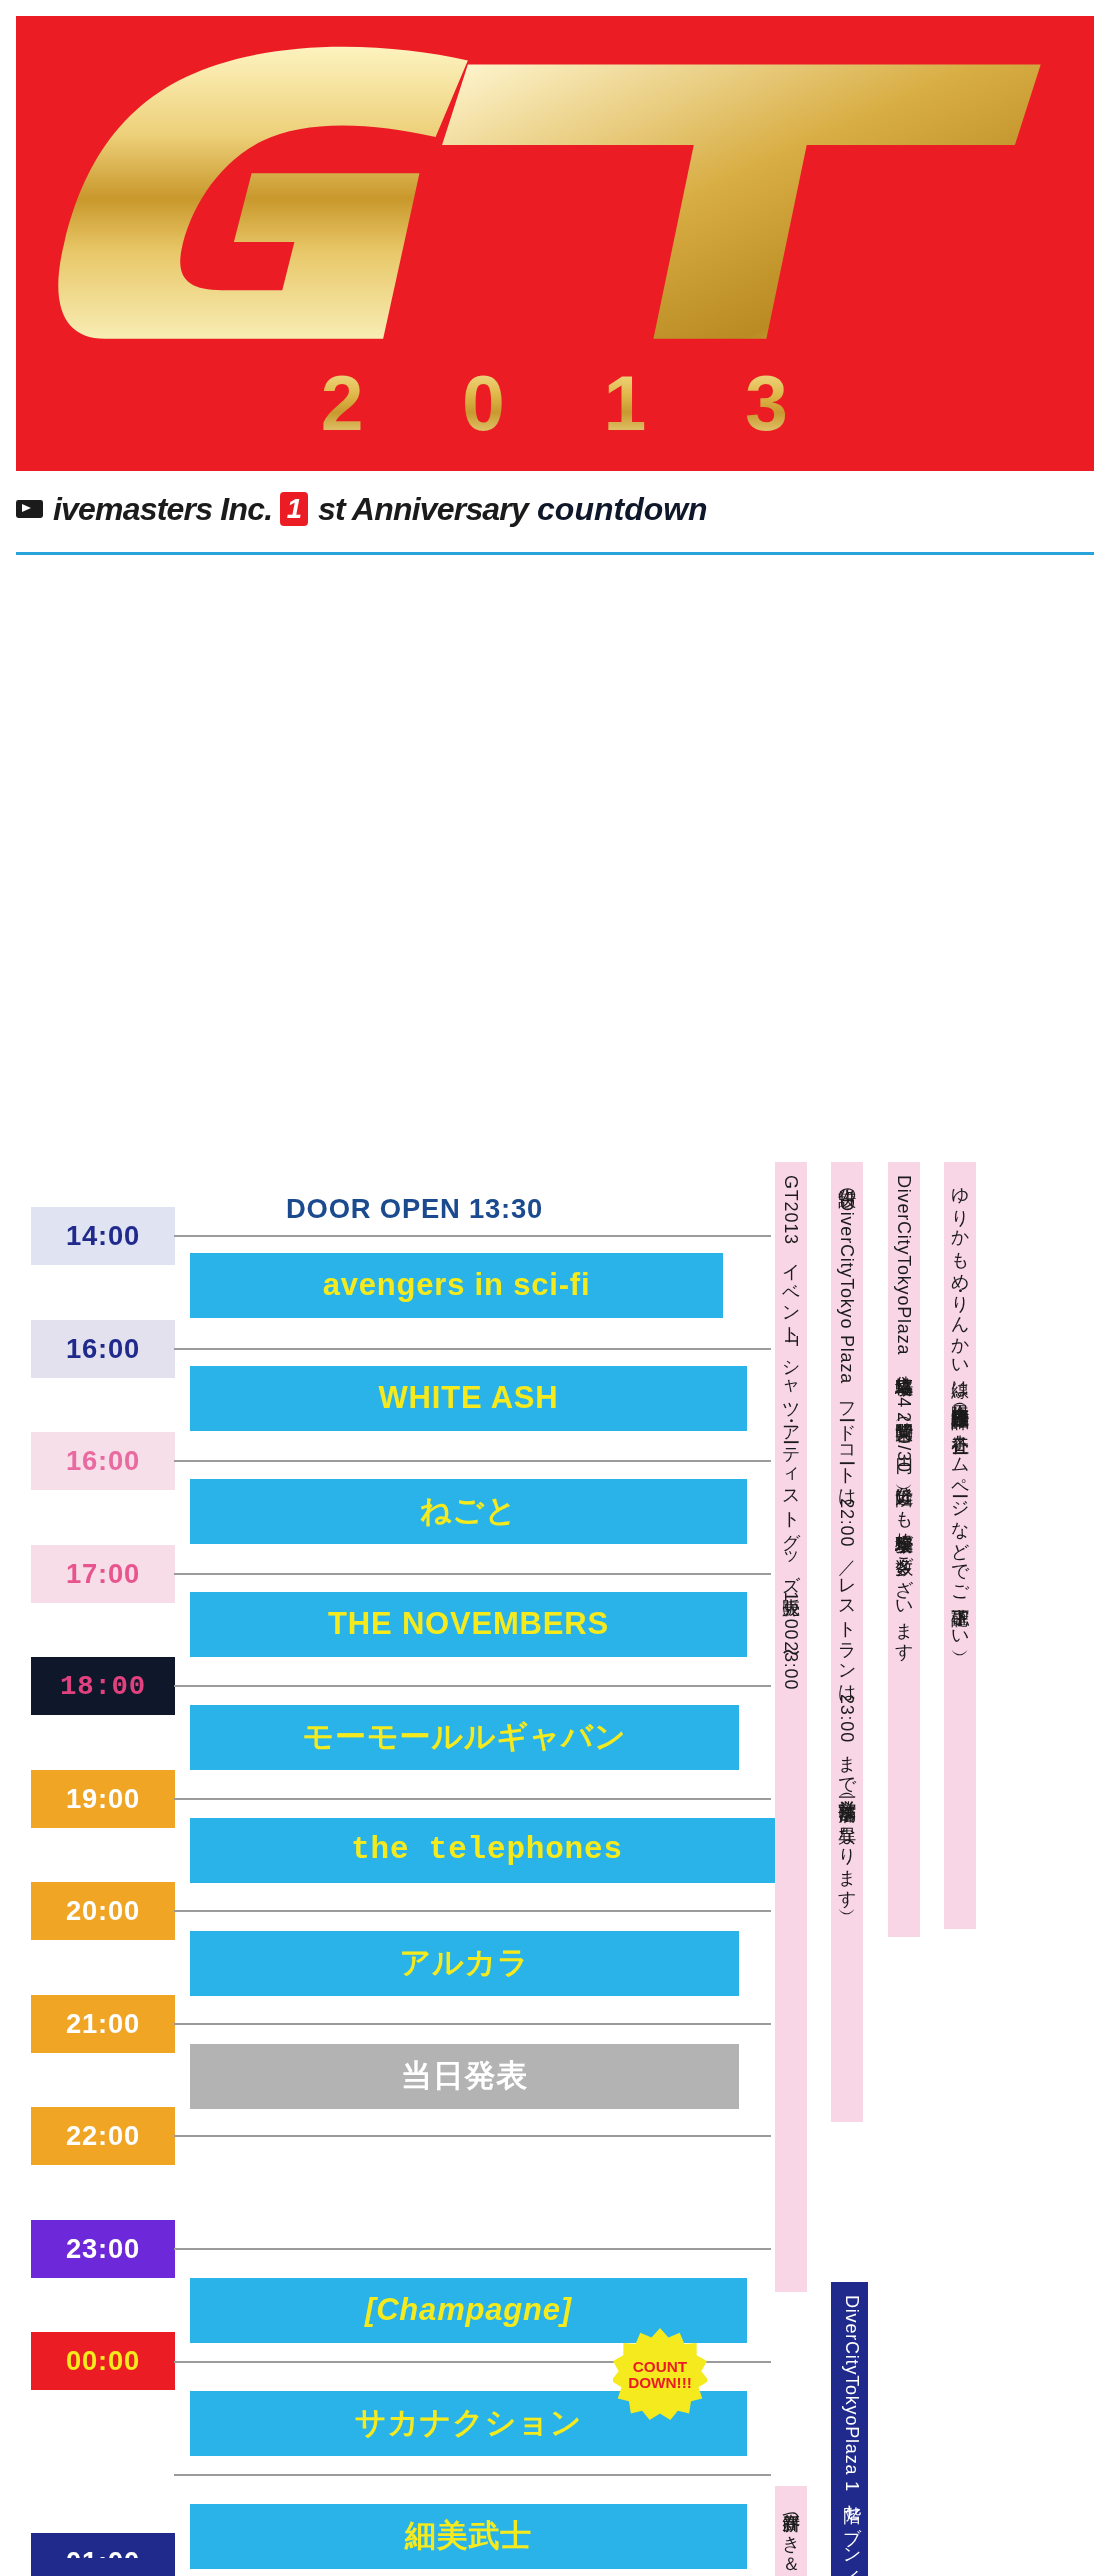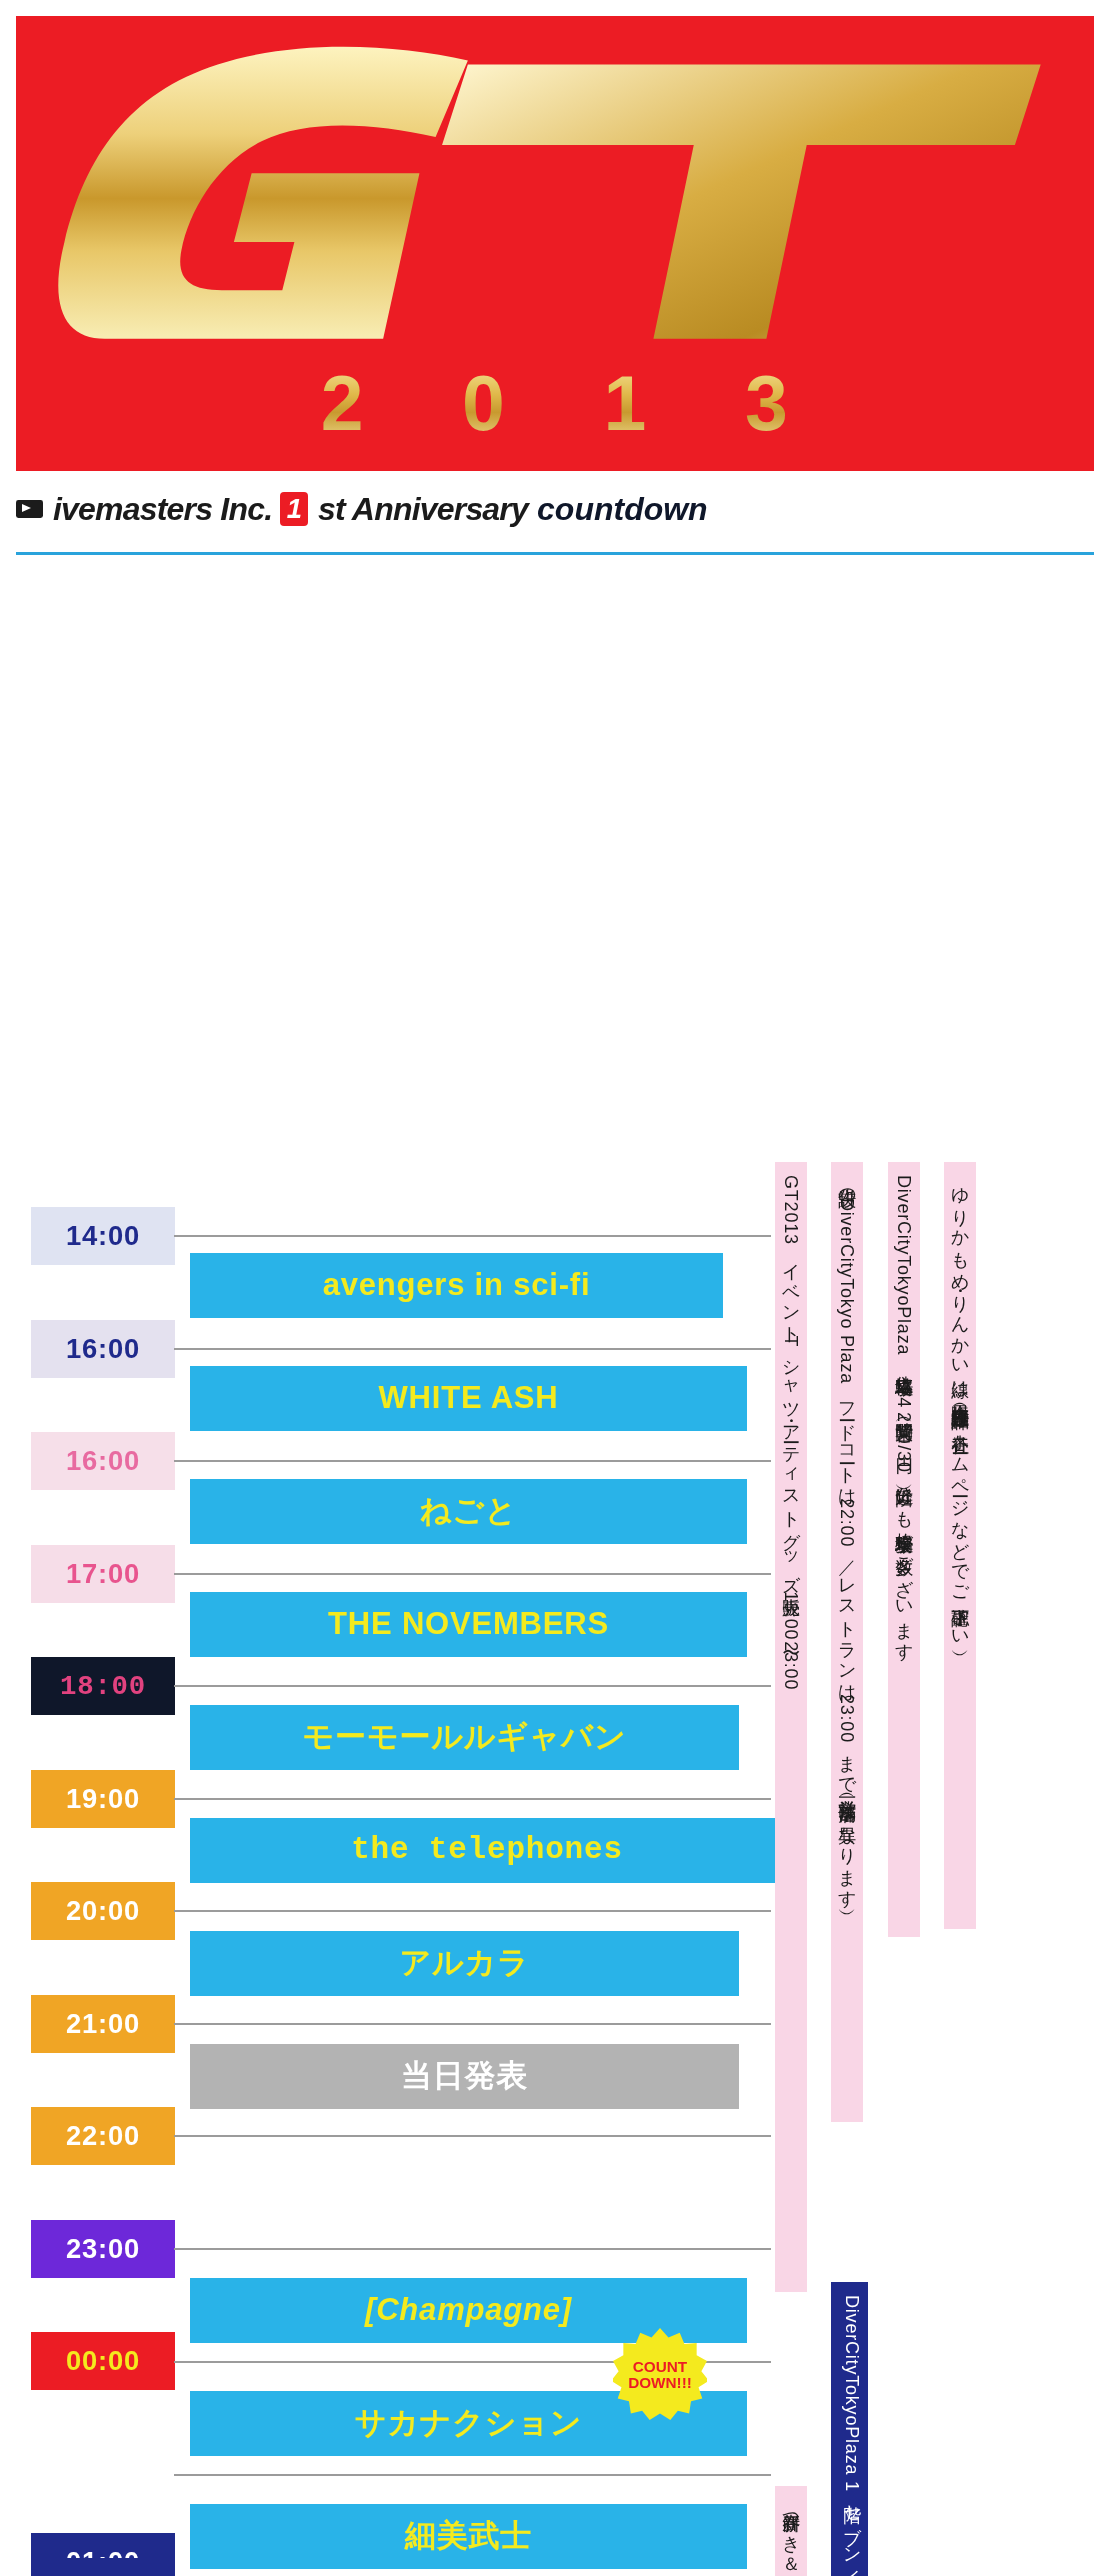--- a/index.html
+++ b/index.html
@@ -167,20 +167,21 @@
     <span class="lm-mark"></span>
     <span class="txt-dark">ivemasters Inc.</span>
     <span class="one-badge">1</span>
     <span class="txt-dark">st Anniversary</span>
     <span class="txt-blue">countdown</span>
   </div>
   <div class="anniv-rule"></div>
 
   <div class="sched">
 
+    <div class="door-open">DOOR OPEN 13:30</div>
 
     <div id="time-chips">
         <div class="time-chip" style="top: 642px; background: rgb(223, 227, 242); color: rgb(31, 42, 140);">14:00</div>
         <div class="time-line" style="top: 670px; width: 597px;"></div>
         <div class="time-chip" style="top: 755px; background: rgb(228, 225, 239); color: rgb(31, 42, 140);">16:00</div>
         <div class="time-line" style="top: 783px; width: 597px;"></div>
         <div class="time-chip" style="top: 867px; background: rgb(246, 223, 233); color: rgb(232, 106, 160);">16:00</div>
         <div class="time-line" style="top: 895px; width: 597px;"></div>
         <div class="time-chip" style="top: 980px; background: rgb(246, 221, 232); color: rgb(232, 84, 142);">17:00</div>
         <div class="time-line" style="top: 1008px; width: 597px;"></div>

